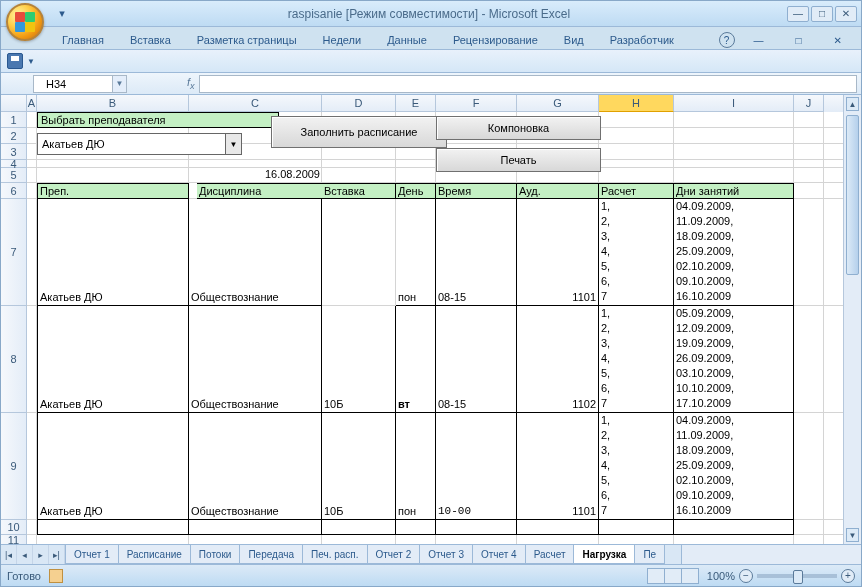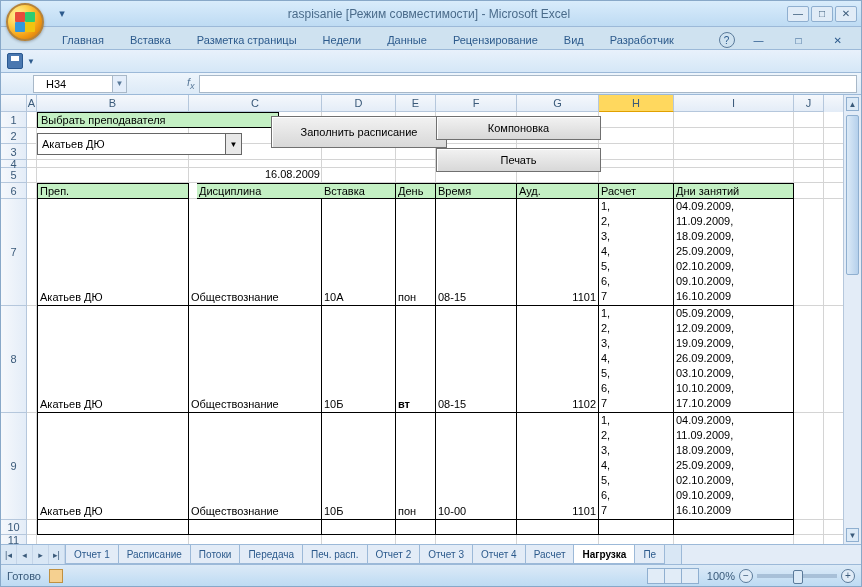--- a/index.html
+++ b/index.html
@@ -184,21 +184,20 @@
         <div class="thead" style="border-left: 1px solid rgb(0, 0, 0); position: absolute; left: 10px; top: 71px; width: 152px; height: 16px;">Преп.</div>
         <div class="thead" style="border-left: none; position: absolute; left: 170px; top: 71px; width: 133px; height: 16px;">Дисциплина</div>
         <div class="thead" style="border-left: none; position: absolute; left: 295px; top: 71px; width: 74px; height: 16px;">Вставка</div>
         <div class="thead" style="border-left: none; position: absolute; left: 369px; top: 71px; width: 40px; height: 16px;">День</div>
         <div class="thead" style="border-left: none; position: absolute; left: 409px; top: 71px; width: 81px; height: 16px;">Время</div>
         <div class="thead" style="border-left: none; position: absolute; left: 490px; top: 71px; width: 82px; height: 16px;">Ауд.</div>
         <div class="thead" style="border-left: none; position: absolute; left: 572px; top: 71px; width: 75px; height: 16px;">Расчет</div>
         <div class="thead" style="border-left: none; position: absolute; left: 647px; top: 71px; width: 120px; height: 16px;">Дни занятий</div>
         <div class="tcell" style="border-left: 1px solid rgb(0, 0, 0); position: absolute; left: 10px; top: 87px; width: 152px; height: 107px;">Акатьев ДЮ</div>
         <div class="tcell" style="position: absolute; left: 162px; top: 87px; width: 133px; height: 107px;">Обществознание</div>
-        <div class="tcell" style="position: absolute; left: 295px; top: 87px; width: 74px; height: 107px;">10А</div>
         <div class="tcell" style="position: absolute; left: 369px; top: 87px; width: 40px; height: 107px;">пон</div>
         <div class="tcell" style="position: absolute; left: 409px; top: 87px; width: 81px; height: 107px;">08-15</div>
         <div class="tcell num" style="align-items: flex-end; justify-content: flex-end; position: absolute; left: 490px; top: 87px; width: 82px; height: 107px;">1101</div>
         <div class="tcell" style="align-items: flex-start; white-space: pre-line; position: absolute; left: 572px; top: 87px; width: 75px; height: 107px;">1,
 2,
 3,
 4,
 5,
 6,
 7</div>
@@ -226,21 +225,21 @@
 12.09.2009,
 19.09.2009,
 26.09.2009,
 03.10.2009,
 10.10.2009,
 17.10.2009</div>
         <div class="tcell" style="border-left: 1px solid rgb(0, 0, 0); position: absolute; left: 10px; top: 301px; width: 152px; height: 107px;">Акатьев ДЮ</div>
         <div class="tcell" style="position: absolute; left: 162px; top: 301px; width: 133px; height: 107px;">Обществознание</div>
         <div class="tcell" style="position: absolute; left: 295px; top: 301px; width: 74px; height: 107px;">10Б</div>
         <div class="tcell" style="position: absolute; left: 369px; top: 301px; width: 40px; height: 107px;">пон</div>
-        <div class="tcell" style="position: absolute; left: 409px; top: 301px; width: 81px; height: 107px;">10-00</div>
+        <div class="tcell" style="position: absolute; left: 409px; top: 301px; width: 81px; height: 107px; font-family: Liberation Mono, monospace;">10-00</div>
         <div class="tcell num" style="align-items: flex-end; justify-content: flex-end; position: absolute; left: 490px; top: 301px; width: 82px; height: 107px;">1101</div>
         <div class="tcell" style="align-items: flex-start; white-space: pre-line; position: absolute; left: 572px; top: 301px; width: 75px; height: 107px;">1,
 2,
 3,
 4,
 5,
 6,
 7</div>
         <div class="tcell" style="align-items: flex-start; white-space: pre-line; position: absolute; left: 647px; top: 301px; width: 120px; height: 107px;">04.09.2009,
 11.09.2009,

